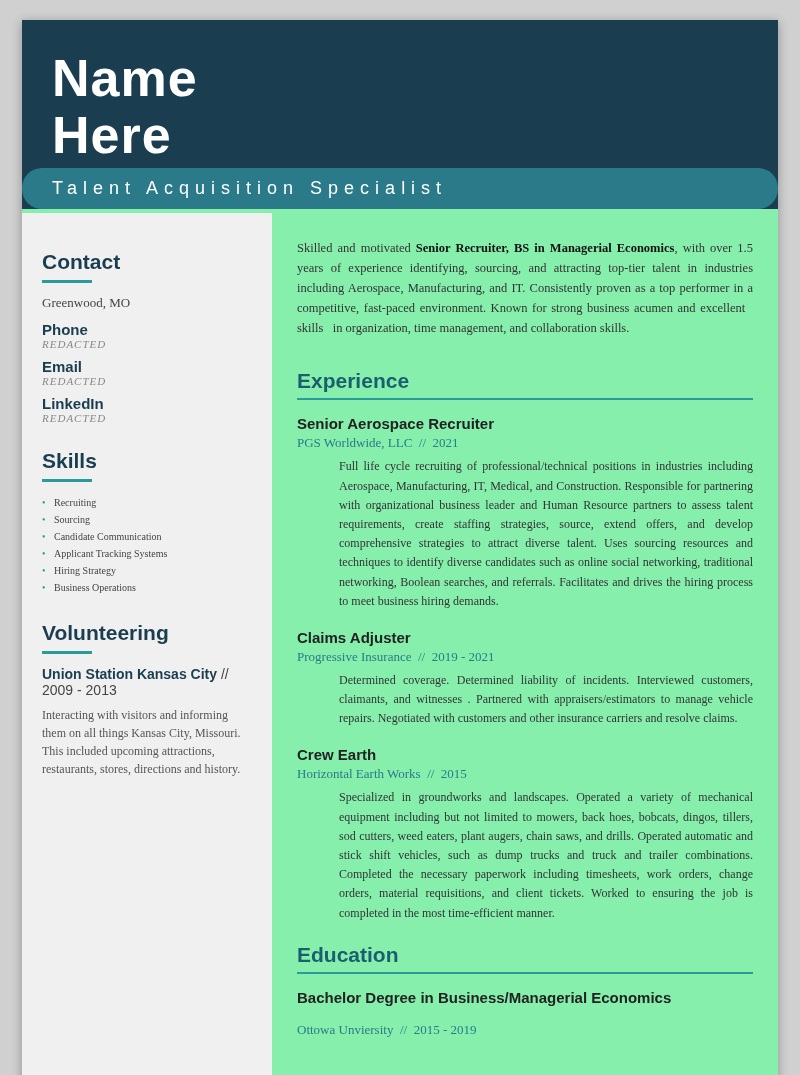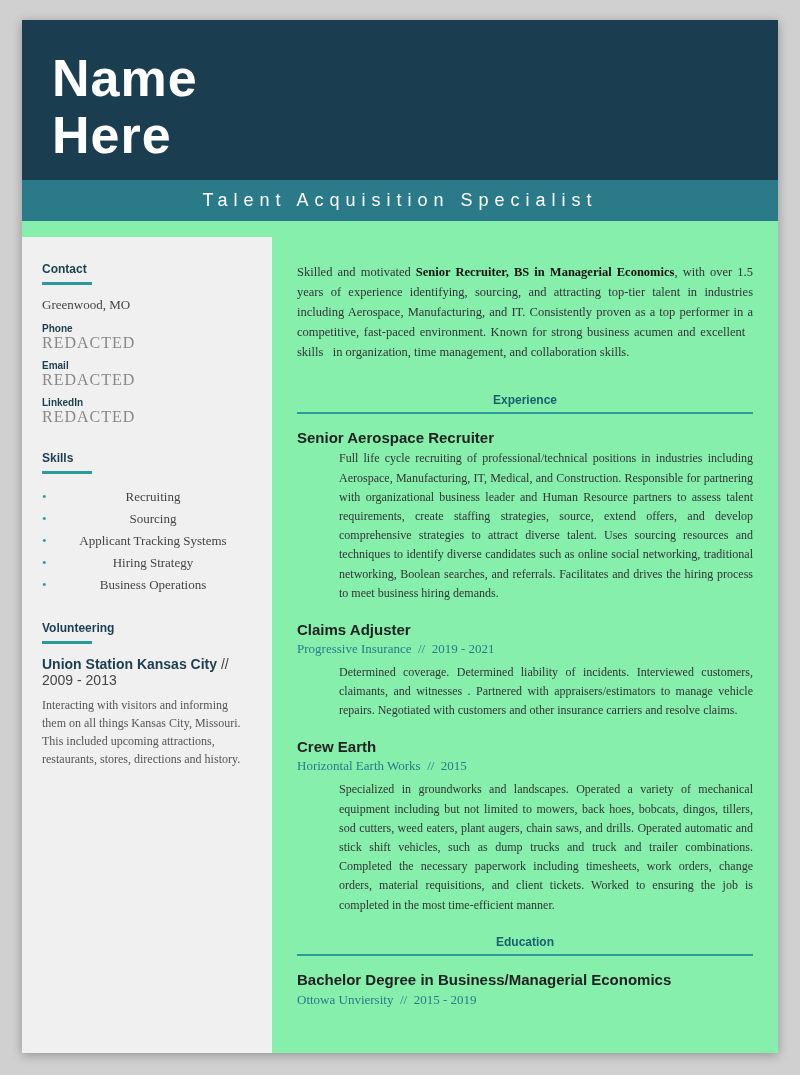--- a/index.html
+++ b/index.html
@@ -25,85 +25,86 @@
     .header-name {
       color: #fff;
       font-size: 52px;
       font-weight: 900;
       font-family: Arial, sans-serif;
       line-height: 1.1;
       letter-spacing: 1px;
     }
     .header-title-bar {
       background: #2a7a8a;
-      margin: 16px -30px;
+      margin: 4px -30px;
       padding: 10px 30px;
-      text-align: center;
+      border-radius: 20px;
     }
     .header-title {
       color: #fff;
       font-size: 18px;
       letter-spacing: 6px;
       font-family: Arial, sans-serif;
       font-weight: 300;
     }
     
     .body-layout {
       display: flex;
     }
     
     .sidebar {
       width: 250px;
       min-width: 250px;
       background: #f0f0f0;
       padding: 25px 20px;
     }
     .section-title {
-      font-size: 12px;
+      font-size: 21px;
       font-weight: 700;
       color: #1a3d4f;
       font-family: Arial, sans-serif;
       margin-bottom: 6px;
+      margin-top: 12px;
     }
     .section-divider {
       width: 50px;
       height: 3px;
       background: #2a9a9a;
       margin-bottom: 12px;
     }
     .contact-section { margin-bottom: 25px; }
     .contact-city {
       font-size: 13px;
       color: #444;
       margin-bottom: 10px;
     }
     .contact-item { margin-bottom: 8px; }
     .contact-label {
-      font-size: 10px;
+      font-size: 15px;
       font-weight: 700;
       color: #1a3d4f;
       font-family: Arial, sans-serif;
     }
     .contact-value {
-      font-size: 16px;
+      font-size: 11px;
       color: #888;
       text-transform: uppercase;
       letter-spacing: 1px;
+      font-style: italic;
     }
     .skills-section { margin-bottom: 25px; }
     .skills-list {
       list-style: none;
       padding: 0;
     }
     .skills-list li {
-      font-size: 13px;
+      font-size: 10px;
       color: #444;
       padding: 3px 0 3px 12px;
       position: relative;
-      text-align: center;
     }
     .skills-list li::before {
       content: '•';
       position: absolute;
       left: 0;
       color: #2a9a9a;
     }
     .volunteering-section {}
     .vol-org-name {
       font-size: 14px;
@@ -133,26 +134,25 @@
       color: #333;
       line-height: 1.6;
       text-align: justify;
       margin-bottom: 31px;
     }
     .summary-text strong {
       font-weight: 700;
       color: #111;
     }
     .main-section-title {
-      font-size: 12px;
+      font-size: 21px;
       font-weight: 700;
       color: #1a5f6f;
       font-family: Arial, sans-serif;
       margin-bottom: 5px;
-      text-align: center;
     }
     .main-section-divider {
       width: 100%;
       height: 2px;
       background: #2a9a9a;
       margin-bottom: 15px;
     }
     .exp-section { margin-bottom: 20px; }
     .exp-item { margin-bottom: 18px; }
     .exp-job-title {
@@ -173,21 +173,21 @@
       line-height: 1.6;
       text-align: justify;
       margin-left: 42px;
     }
     .edu-section { margin-bottom: 20px; }
     .edu-degree {
       font-size: 15px;
       font-weight: 700;
       color: #222;
       font-family: Arial, sans-serif;
-      margin-bottom: 4px;
+      margin-bottom: 16px;
     }
     .edu-school {
       font-size: 13px;
       color: #2a7a8a;
     }
   </style>
 </head>
 <body>
 
 <div class="resume">
@@ -223,20 +223,21 @@
           <div class="contact-value">REDACTED</div>
         </div>
       </div>
 
       <div class="skills-section">
         <div class="section-title">Skills</div>
         <div class="section-divider"></div>
         <ul class="skills-list">
           <li>Recruiting</li>
           <li>Sourcing</li>
+          <li>Candidate Communication</li>
           <li>Applicant Tracking Systems</li>
           <li>Hiring Strategy</li>
           <li>Business Operations</li>
         </ul>
       </div>
 
       <div class="volunteering-section">
         <div class="section-title">Volunteering</div>
         <div class="section-divider"></div>
         <div class="vol-org-name">
@@ -253,20 +254,21 @@
       <p class="summary-text">
         Skilled and motivated <strong>Senior Recruiter, BS in Managerial Economics</strong>, with over 1.5 years of experience identifying, sourcing, and attracting top-tier talent in industries including Aerospace, Manufacturing, and IT. Consistently proven as a top performer in a competitive, fast-paced environment. Known for strong business acumen and excellent &nbsp; skills &nbsp; in organization, time management, and collaboration skills.
       </p>
 
       <div class="exp-section">
         <div class="main-section-title">Experience</div>
         <div class="main-section-divider"></div>
 
         <div class="exp-item">
           <div class="exp-job-title">Senior Aerospace Recruiter</div>
+          <div class="exp-company">PGS Worldwide, LLC &nbsp;//&nbsp; 2021</div>
           <div class="exp-desc">Full life cycle recruiting of professional/technical positions in industries including Aerospace, Manufacturing, IT, Medical, and Construction. Responsible for partnering with organizational business leader and Human Resource partners to assess talent requirements, create staffing strategies, source, extend offers, and develop comprehensive strategies to attract diverse talent. Uses sourcing resources and techniques to identify diverse candidates such as online social networking, traditional networking, Boolean searches, and referrals. Facilitates and drives the hiring process to meet business hiring demands.</div>
         </div>
 
         <div class="exp-item">
           <div class="exp-job-title">Claims Adjuster</div>
           <div class="exp-company">Progressive Insurance &nbsp;//&nbsp; 2019 - 2021</div>
           <div class="exp-desc">Determined coverage. Determined liability of incidents. Interviewed customers, claimants, and witnesses . Partnered with appraisers/estimators to manage vehicle repairs. Negotiated with customers and other insurance carriers and resolve claims.</div>
         </div>
 
         <div class="exp-item">

